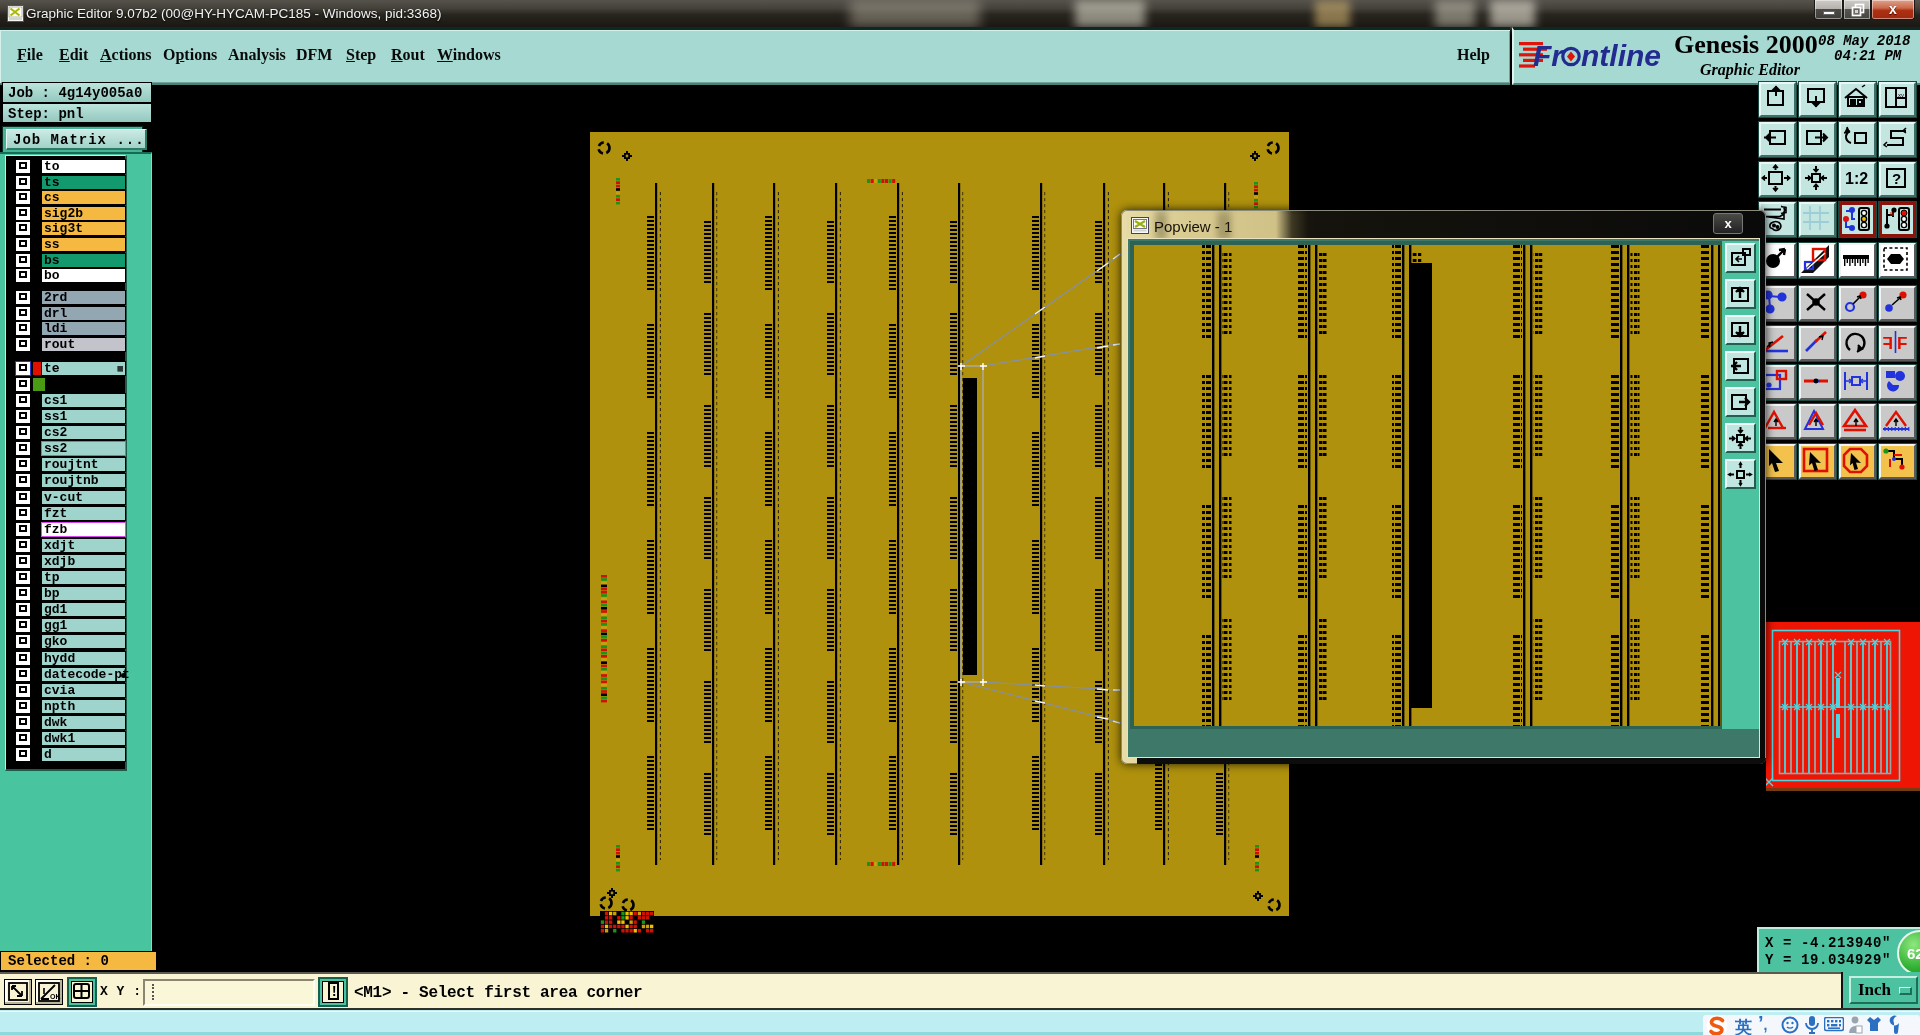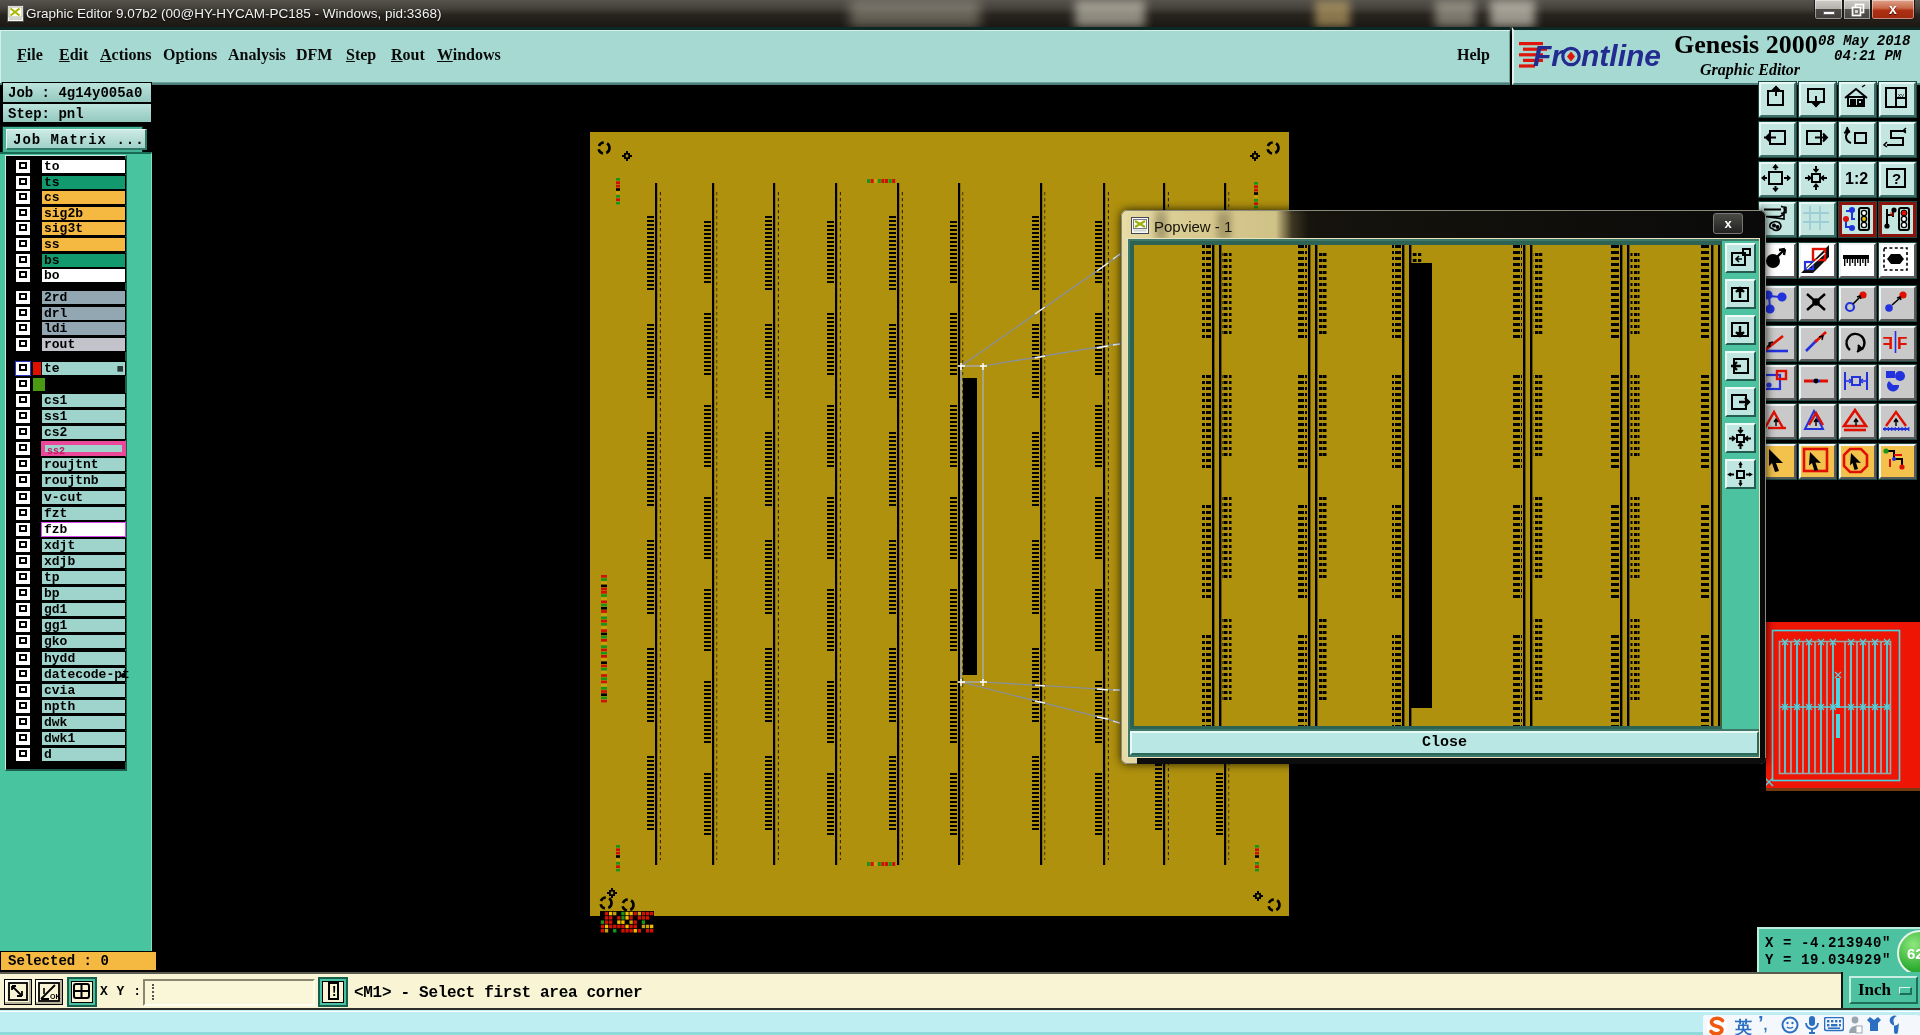--- a/index.html
+++ b/index.html
@@ -191,21 +191,21 @@
 <div class="abs mono" style="left:35px;top:253px;width:85px;height:15px;background:#9fd4cc;border:1px solid #000;font-size:13px;line-height:13px;color:#000;padding-left:2px;">ss1</div>
 
 <div class="abs" style="left:9px;top:269px;width:16px;height:15px;background:#fff;border:1px solid #000;padding:2px 3px;">
         <div style="width:8px;height:7px;border:2px solid #000;background:#fff;"></div>
       </div>
 <div class="abs mono" style="left:35px;top:269px;width:85px;height:15px;background:#9fd4cc;border:1px solid #000;font-size:13px;line-height:13px;color:#000;padding-left:2px;">cs2</div>
 
 <div class="abs" style="left:9px;top:285px;width:16px;height:15px;background:#fff;border:1px solid #000;padding:2px 3px;">
         <div style="width:8px;height:7px;border:2px solid #000;background:#fff;"></div>
       </div>
-<div class="abs mono" style="left:35px;top:285px;width:85px;height:15px;background:#9fd4cc;border:4px solid #ec4899;font-size:10px;line-height:13px;color:#be185d;padding-left:2px;">ss2</div>
+<div class="abs mono" style="left:35px;top:285px;width:85px;height:15px;background:#9fd4cc;border:1px solid #ec4899;font-size:13px;line-height:13px;color:#000000;padding-left:2px;">ss2</div>
 
 <div class="abs" style="left:9px;top:301px;width:16px;height:15px;background:#fff;border:1px solid #000;padding:2px 3px;">
         <div style="width:8px;height:7px;border:2px solid #000;background:#fff;"></div>
       </div>
 <div class="abs mono" style="left:35px;top:301px;width:85px;height:15px;background:#9fd4cc;border:1px solid #000;font-size:13px;line-height:13px;color:#000;padding-left:2px;">roujtnt</div>
 
 <div class="abs" style="left:9px;top:317px;width:16px;height:15px;background:#fff;border:1px solid #000;padding:2px 3px;">
         <div style="width:8px;height:7px;border:2px solid #000;background:#fff;"></div>
       </div>
 <div class="abs mono" style="left:35px;top:317px;width:85px;height:15px;background:#9fd4cc;border:1px solid #000;font-size:13px;line-height:13px;color:#000;padding-left:2px;">roujtnb</div>
@@ -1226,21 +1226,20 @@
       </svg></div>
 <div class="abs" style="left:604px;top:249px;width:31px;height:30px;background:#bfe6e0;border-top:2px solid #eefaf6;border-left:2px solid #eefaf6;border-right:2px solid #245e50;border-bottom:2px solid #245e50;"><svg width="27" height="26" viewBox="0 0 27 26">
         <g fill="none" stroke="#000" stroke-width="2">
           <rect x="10" y="10" width="7" height="7"></rect>
           <path d="M13.5 3 v4 M13.5 19 v4 M3 13.5 h4 M19 13.5 h4" stroke-width="2"></path>
           <path d="M12 4 l1.5-2.5 1.5 2.5 M12 22 l1.5 2.5 1.5-2.5 M4 12 l-2.5 1.5 2.5 1.5 M22 12 l2.5 1.5 -2.5 1.5" stroke-width="1.4" fill="#000"></path>
         </g>
       </svg></div>
 <div class="abs" style="left:16px;top:548px;width:629px;height:6px;background:#0d0d0d;border-radius:0 0 6px 0;"></div>
 
-<div class="abs mono" style="left:9px;top:521px;width:629px;height:24px;background:#b9e7e3;border-top:2px solid #e8f8f4;border-left:2px solid #e8f8f4;border-right:2px solid #2a6a5a;border-bottom:2px solid #2a6a5a;font-size:15px;text-align:center;line-height:20px;color:#000;">Close</div>
 </div>
 
 <div class="abs" style="left:1757px;top:927px;width:163px;height:46px;background:#4cc2a0;border-top:2px solid #bfeede;border-left:2px solid #bfeede;">
 
   <div class="mono abs" style="left:6px;top:6px;font-size:14px;letter-spacing:0.6px;">X = -4.213940"</div>
   <div class="mono abs" style="left:6px;top:23px;font-size:14px;letter-spacing:0.6px;">Y = 19.034929"</div>
 </div>
 
 <div class="abs" style="left:1897px;top:930px;width:46px;height:46px;border-radius:50%;background:radial-gradient(circle at 35% 30%,#8ee87e,#2fae32 60%,#1d8c22);border:2px solid #e8f4ec;color:#fff;font-weight:bold;font-size:15px;">
     <span class="abs" style="left:8px;top:13px;">62</span>

